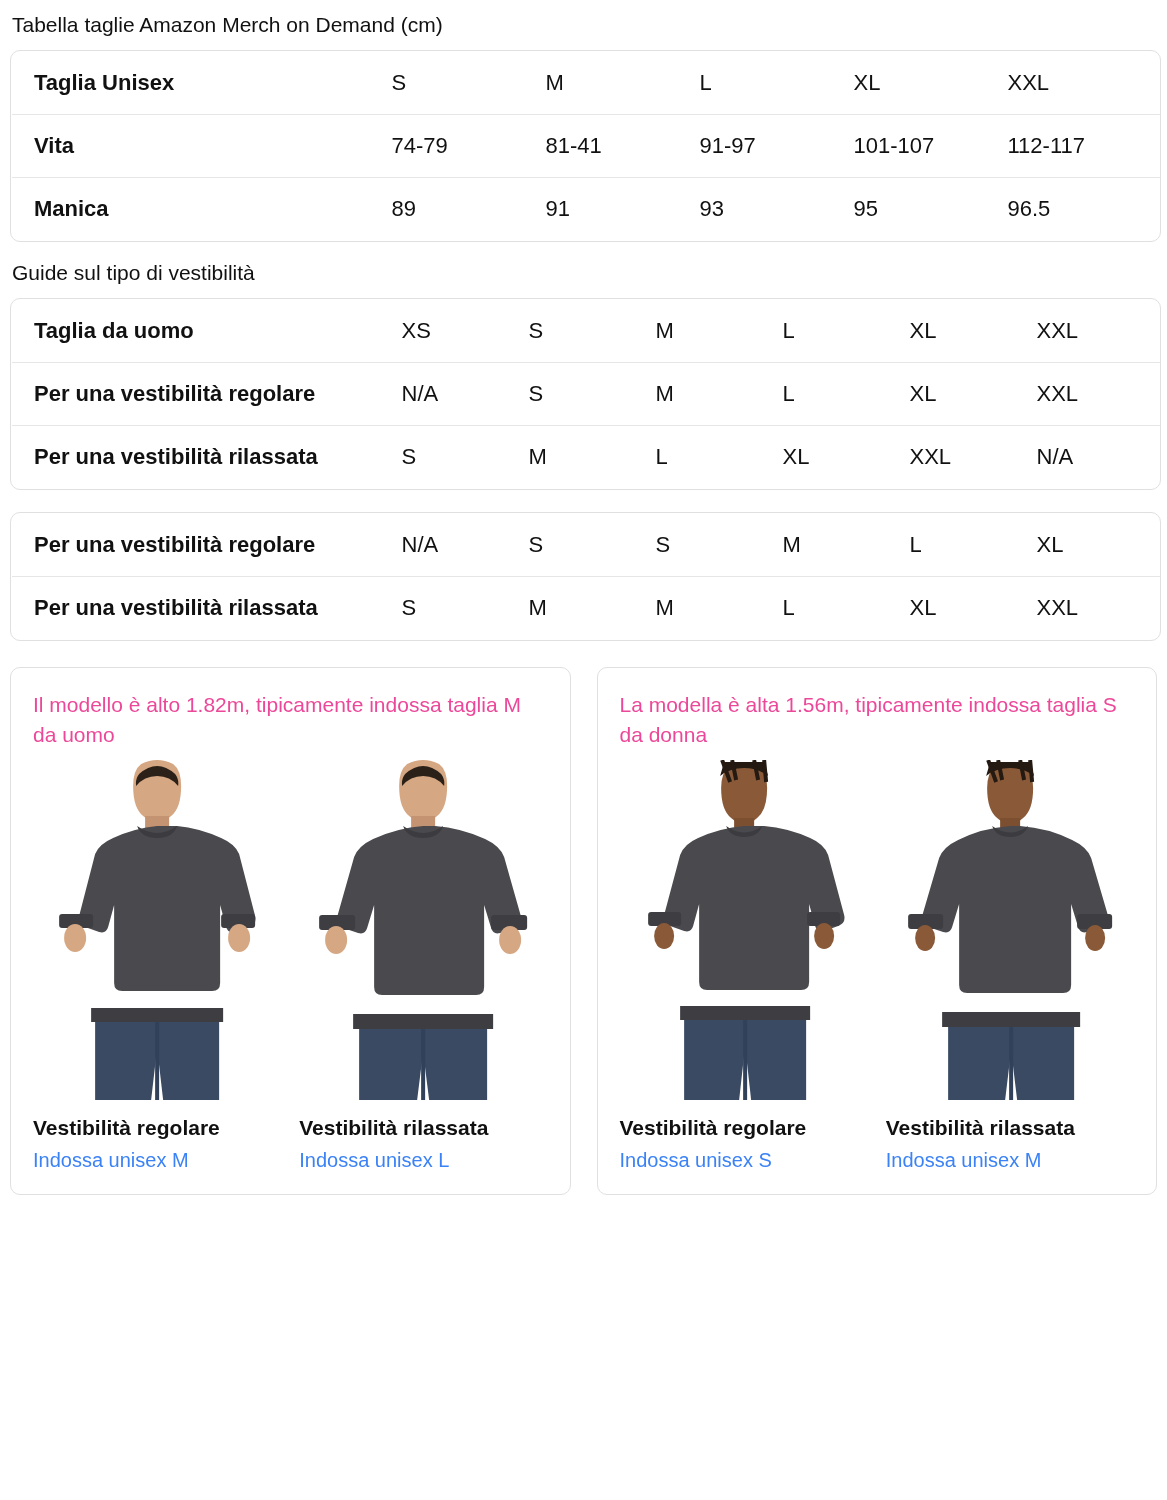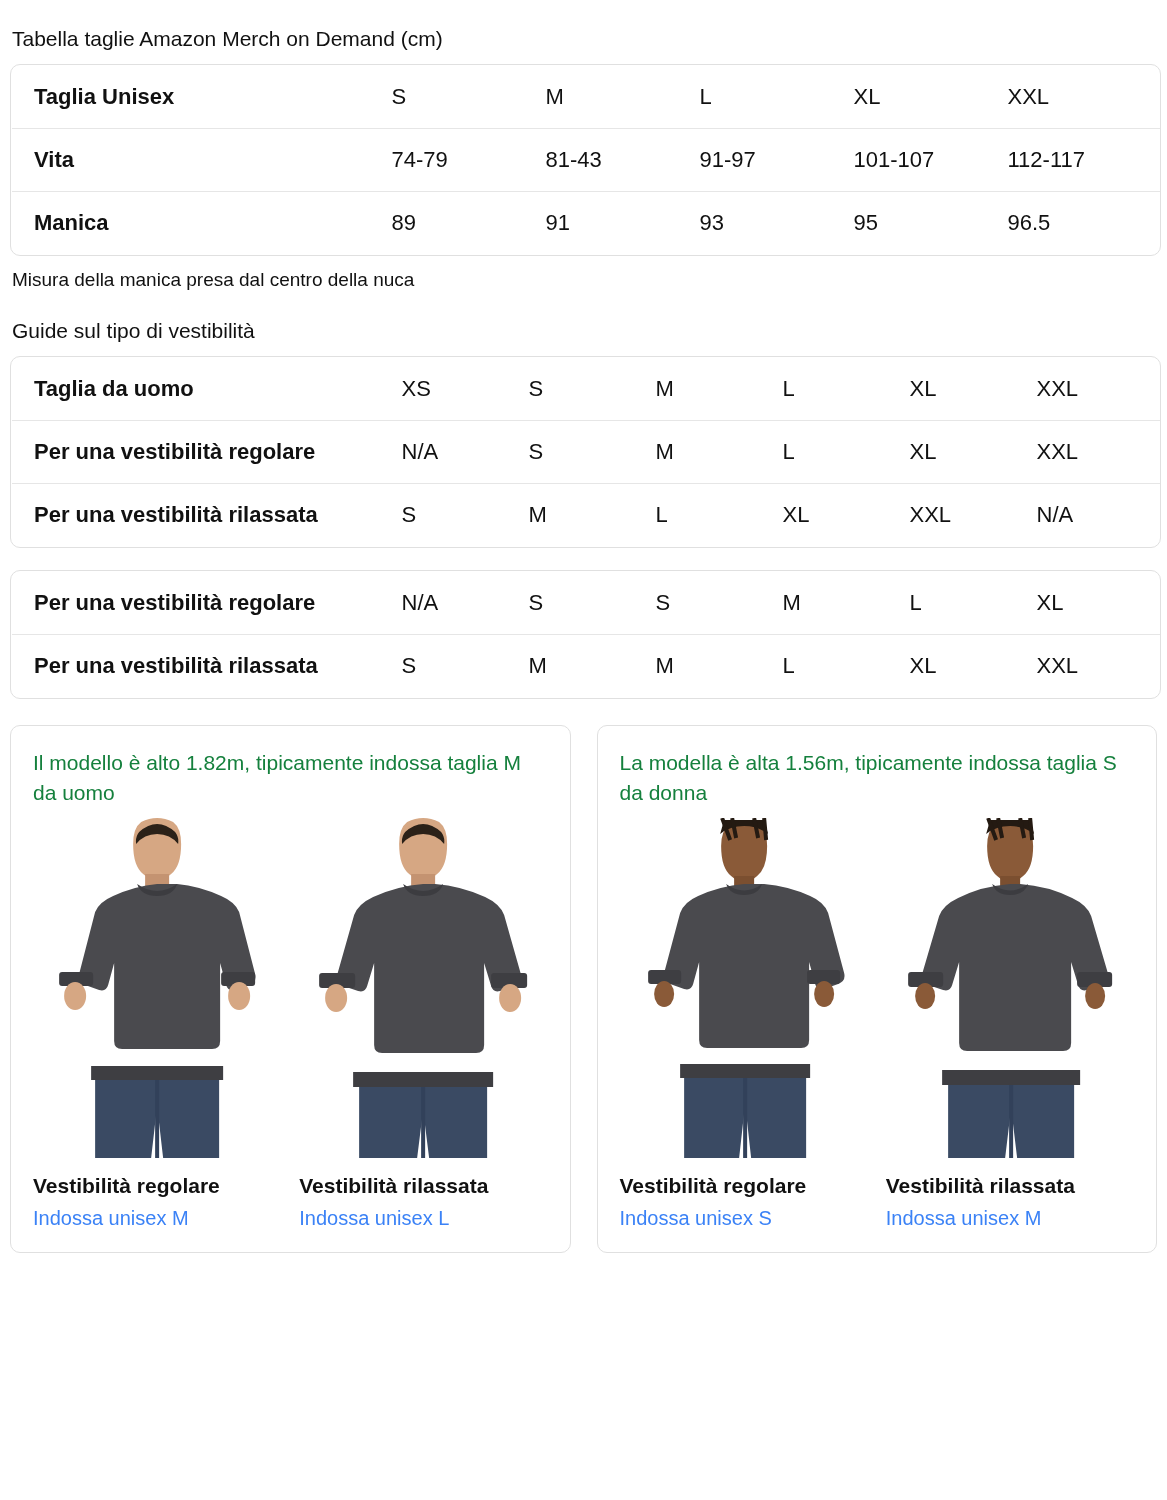--- a/index.html
+++ b/index.html
@@ -10,21 +10,21 @@
   }
   body {
     width: 1167px;
     min-height: 1500px;
     font-family: "Liberation Sans", sans-serif;
     color: #111111;
     -webkit-font-smoothing: antialiased;
   }
   .page {
     width: 1167px;
-    padding: 18px 8px 10px 8px;
+    padding: 4px 8px 10px 8px;
   }
   .caption {
     font-size: 21px;
     line-height: 30px;
     color: #111;
     padding: 6px 0 10px 4px;
   }
   .note {
     font-size: 19px;
     line-height: 28px;
@@ -90,21 +90,21 @@
   }
   .card {
     width: 562px;
     border: 1px solid #e0e0e0;
     border-radius: 10px;
     padding: 22px 22px 20px 22px;
   }
   .card-desc {
     font-size: 21px;
     line-height: 30px;
-    color: #15803d;
+    color: #ec4899;
     margin-bottom: 6px;
     min-height: 60px;
   }
   .figs {
     display: flex;
     gap: 18px;
     margin-top: 10px;
   }
   .fig {
     width: 50%;
@@ -155,38 +155,37 @@
           <td class="rowhead">Taglia Unisex</td>
           <td class="cell">S</td>
           <td class="cell">M</td>
           <td class="cell">L</td>
           <td class="cell">XL</td>
           <td class="cell">XXL</td>
         </tr>
         <tr>
           <td class="rowhead">Vita</td>
           <td class="cell">74-79</td>
-          <td class="cell">81-43</td>
+          <td class="cell">81-41</td>
           <td class="cell">91-97</td>
           <td class="cell">101-107</td>
           <td class="cell">112-117</td>
         </tr>
         <tr>
           <td class="rowhead">Manica</td>
           <td class="cell">89</td>
           <td class="cell">91</td>
           <td class="cell">93</td>
           <td class="cell">95</td>
           <td class="cell">96.5</td>
         </tr>
       </tbody>
     </table>
   </div>
 
-  <div class="note">Misura della manica presa dal centro della nuca</div>
 
   <div class="section-title">Guide sul tipo di vestibilità</div>
 
   <div class="table-wrap">
     <table class="sizetable t-fit">
       <colgroup>
         <col class="c0">
           <col class="cx">
           <col class="cx">
           <col class="cx">

